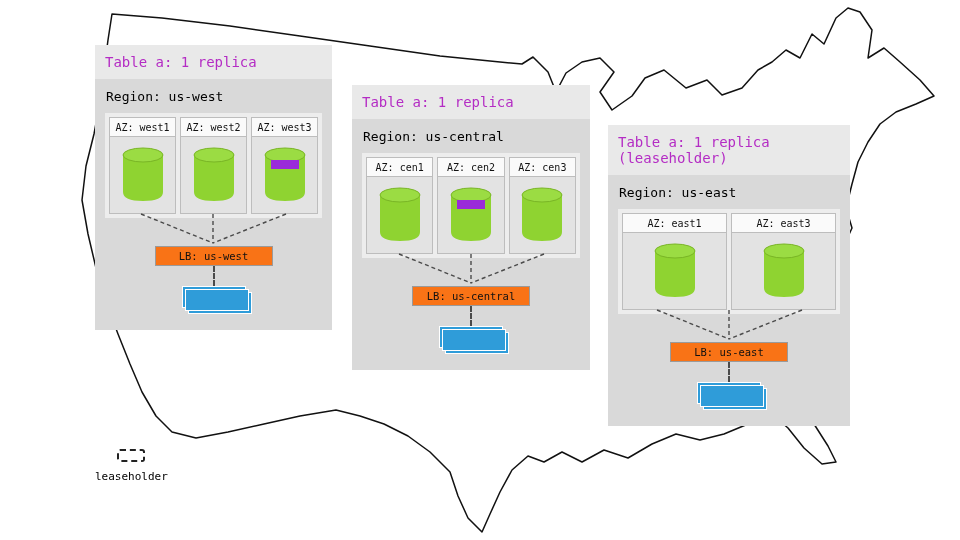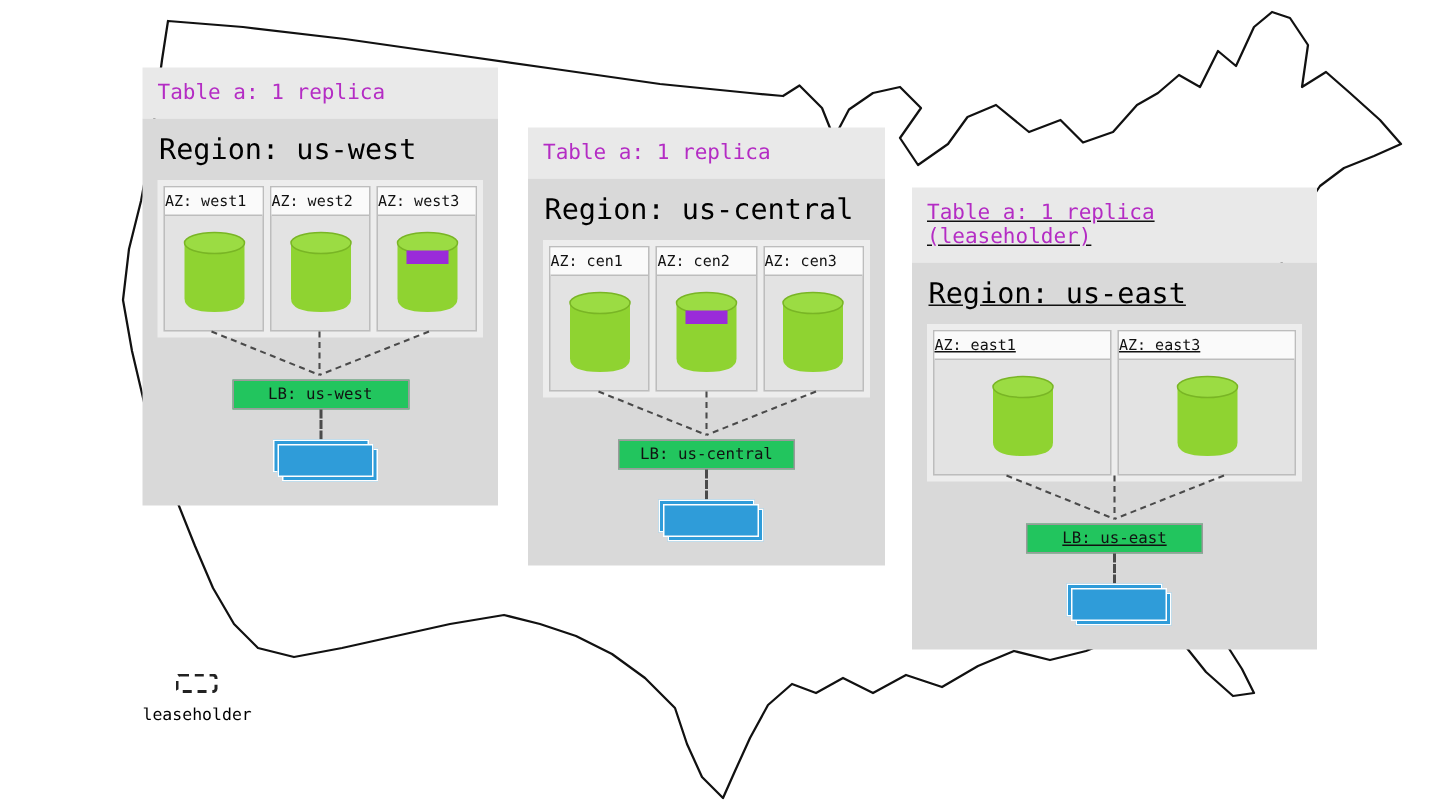--- a/index.html
+++ b/index.html
@@ -8,47 +8,47 @@
     background:#ffffff;
     font-family:"DejaVu Sans Mono","Liberation Mono",monospace;
     color:#111;
   }
   .map-svg{position:absolute;left:0;top:0;}
 
   
   .panel{position:absolute;box-shadow:none;}
   .panel-west{left:95px;top:45px;width:237px;}
   .panel-central{left:352px;top:85px;width:238px;}
-  .panel-east{left:608px;top:125px;width:270px;text-decoration:underline;}
+  .panel-east{left:608px;top:125px;width:242px;}
 
   .panel-header{
     background:#e9e9e9;padding:9px 10px;font-size:14px;
     color:#b42cc4;letter-spacing:0;
   }
   .panel-body{background:#d9d9d9;padding:0 10px 14px 10px;}
-  .region-title{padding:10px 1px 9px 1px;font-size:19px;color:#000;}
+  .region-title{padding:10px 1px 9px 1px;font-size:13px;color:#000;}
 
   .az-box{background:#ededed;display:flex;gap:4px;padding:4px;}
   .az-cell{flex:1;border:1px solid #bdbdbd;background:#e3e3e3;min-width:0;}
   .az-header{
     background:#fafafa;border-bottom:1px solid #bdbdbd;
-    font-size:10px;padding:4px 0 3px 0;white-space:nowrap;
+    font-size:10px;text-align:center;padding:4px 0 3px 0;white-space:nowrap;
   }
   .az-body{display:flex;justify-content:center;padding:8px 0 10px 0;}
   .cyl{position:relative;width:44px;height:58px;}
 
   .marker{display:none;position:absolute;left:50%;top:15px;
           transform:translateX(-50%);width:28px;height:9px;}
   .marker-replica{display:block;background:#9a2bd9;}
   .marker-leaseholder{display:block;background:#9a2bd9;border:2px dashed #1a1a1a;}
 
   .connectors{display:block;margin:-6px auto 0 auto;}
 
   .lb-box{
-    width:116px;margin:0 auto;background:#22c55e;border:1px solid #9a9a9a;
+    width:116px;margin:0 auto;background:#f97316;border:1px solid #9a9a9a;
     font-size:10.5px;text-align:center;padding:3px 0;white-space:nowrap;
   }
   .vline{width:0;height:20px;border-left:2px dashed #4a4a4a;margin:0 auto;}
 
   .clients-stack{position:relative;width:64px;margin:0 auto 8px auto;height:22px;}
   .clients-stack::before,.clients-stack::after{
     content:"";position:absolute;inset:0;background:#2f9cd9;border:1px solid #fff;
   }
   .clients-stack::before{transform:translate(6px,6px);}
   .clients-stack::after{transform:translate(3px,3px);}

